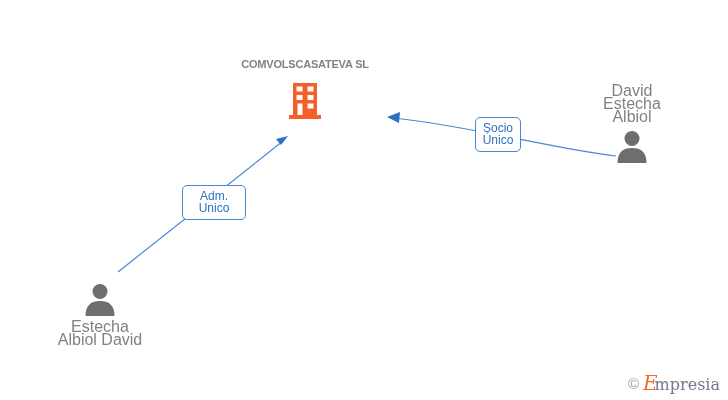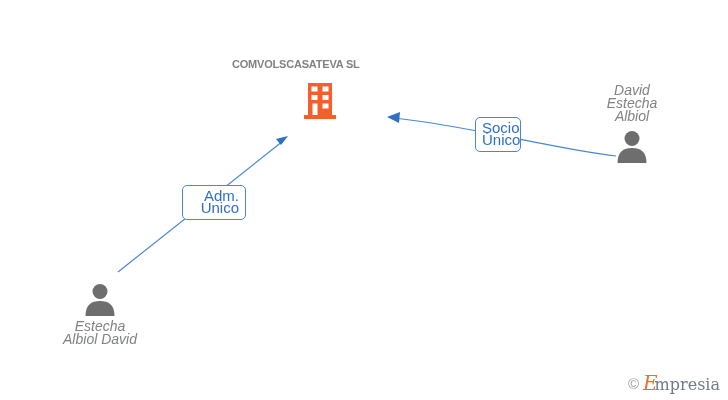--- a/index.html
+++ b/index.html
@@ -21,24 +21,24 @@
     position: absolute;
     left: 0;
     top: 0;
     width: 728px;
     height: 400px;
   }
 
   
   .company-node {
     position: absolute;
-    left: 232px;
+    left: 217px;
     top: 58px;
     width: 176px;
-    text-align: left;
+    text-align: center;
   }
   .company-title {
     font-size: 11px;
     font-weight: bold;
     color: #808285;
     letter-spacing: -0.2px;
     line-height: 13px;
     white-space: nowrap;
   }
   .building-icon {
@@ -56,43 +56,42 @@
   .person-node.left  { left: 40px;  top: 282px; width: 120px; }
   .person-node.right { left: 572px; top: 84px;  width: 120px; }
 
   .person-icon {
     display: block;
     margin: 0 auto;
     width: 34px;
     height: 34px;
   }
   .person-name {
-    font-size: 14px;
+    font-size: 16px;
     color: #808285;
     line-height: 13px;
     margin-top: 4px;
     white-space: pre-line;
-    font-style: italic;
   }
   .person-node.right .person-name {
     margin-top: 0;
     margin-bottom: 6px;
   }
 
   
   .rel-label {
     position: absolute;
     box-sizing: border-box;
     background: #ffffff;
     border: 1.4px solid #4a86d8;
     border-radius: 5px;
     color: #2f6fc4;
-    font-size: 15px;
+    font-size: 12px;
     line-height: 12px;
-    text-align: right;
+    text-align: center;
     padding: 4px 6px 5px 6px;
     white-space: pre-line;
   }
   #label-adm   { left: 182px; top: 185px; width: 64px; }
   #label-socio { left: 475px; top: 117px; width: 46px; }
 
   
   .watermark {
     position: absolute;
     right: 8px;

